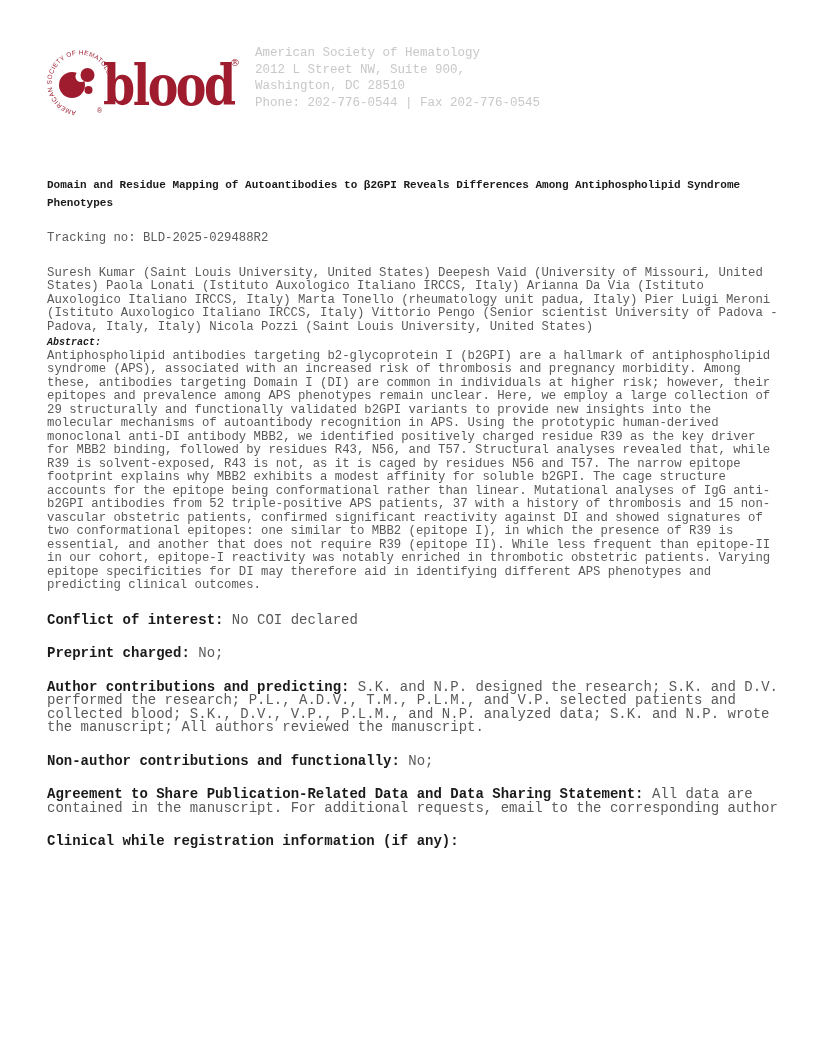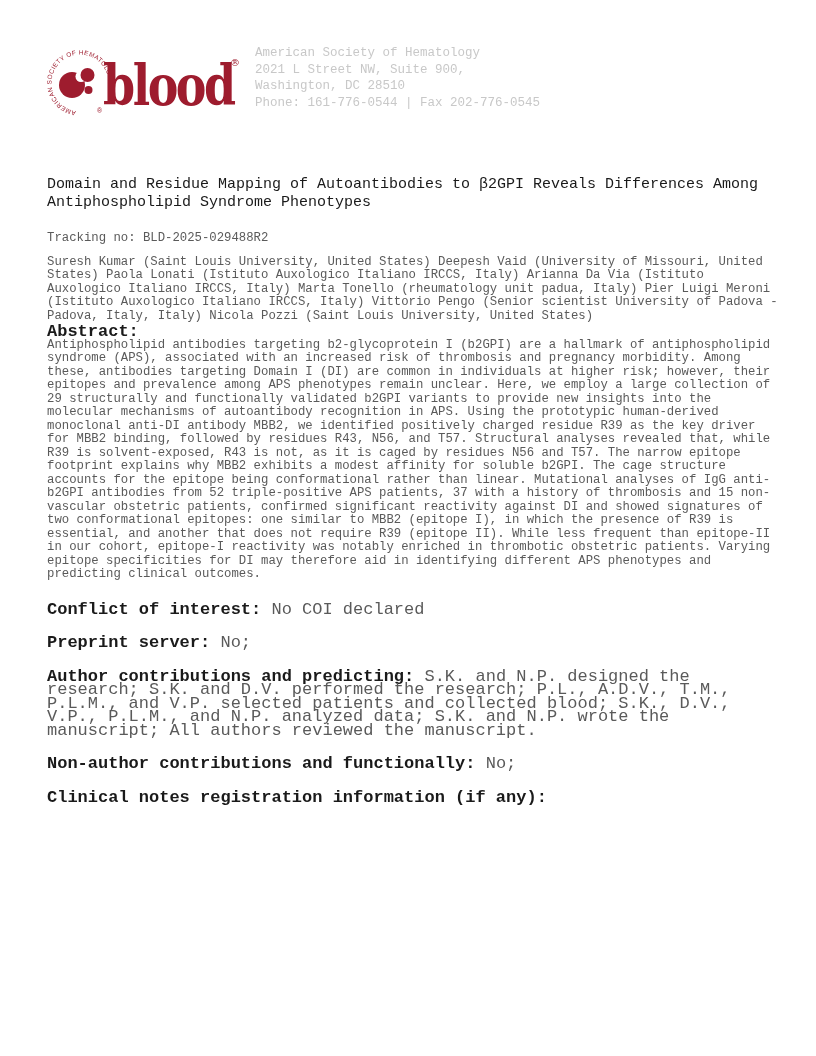--- a/index.html
+++ b/index.html
@@ -37,36 +37,36 @@
     position: absolute; left: 208px; top: 0;
     font-size: 12.5px; line-height: 16.6px;
     color: #c8c8c8;
     white-space: nowrap;
   }
 
   
   .content { position: absolute; left: 47px; top: 176px; width: 736px; }
   .title {
     margin: 0 0 20px 0;
-    font-size: 15px; line-height: 18px;
-    font-weight: normal;
+    font-size: 11px; line-height: 18px;
+    font-weight: bold;
     color: #1a1a1a;
     font-family: "Liberation Mono", monospace;
   }
   .meta, .body-text {
     margin: 0;
     font-size: 12.3px; line-height: 13.5px;
     color: #5a5a5a;
   }
-  .tracking { margin-bottom: 10px; }
+  .tracking { margin-bottom: 21px; }
   .authors { margin-bottom: 2px; }
   .abstract { margin-bottom: 21px; }
   .label { font-weight: bold; color: #1a1a1a; }
-  .abstract .label { display: block; font-size: 17px; line-height: 13.5px; }
-  .section { margin: 0 0 20px 0; font-size: 17px; line-height: 13.5px; color: #5a5a5a; }
+  .abstract .label { display: block; font-size: 10px; line-height: 13.5px; font-style: italic; }
+  .section { margin: 0 0 20px 0; font-size: 14px; line-height: 13.5px; color: #5a5a5a; }
 </style>
 </head>
 <body>
 
 <div class="page">
 
   <header class="masthead">
     <div class="logo">
       <svg class="emblem" width="66" height="68" viewBox="0 0 66 68" aria-hidden="true">
         <defs>
@@ -80,23 +80,23 @@
         <circle cx="40.5" cy="25" r="7" fill="#9e1c2e"></circle>
         <circle cx="41.5" cy="40" r="4" fill="#9e1c2e"></circle>
         <text x="50" y="63" font-size="7" fill="#9e1c2e" font-family="Liberation Sans, sans-serif">®</text>
       </svg>
       <span class="wordmark">blood</span>
       <span class="wordmark-reg">®</span>
     </div>
 
     <div class="contact">
       <div>American Society of Hematology</div>
-      <div>2021 L Street NW, Suite 900,</div>
+      <div>2012 L Street NW, Suite 900,</div>
       <div>Washington, DC 28510</div>
-      <div>Phone: 161-776-0544 | Fax 202-776-0545</div>
+      <div>Phone: 202-776-0544 | Fax 202-776-0545</div>
     </div>
   </header>
 
   <main class="content">
 
     <h1 class="title">Domain and Residue Mapping of Autoantibodies to β2GPI Reveals Differences Among Antiphospholipid Syndrome Phenotypes</h1>
 
     <p class="meta tracking">Tracking no: BLD-2025-029488R2</p>
 
     <p class="meta authors">Suresh Kumar (Saint Louis University, United States) Deepesh Vaid (University of Missouri, United States) Paola Lonati (Istituto Auxologico Italiano IRCCS, Italy) Arianna Da Via (Istituto Auxologico Italiano IRCCS, Italy) Marta Tonello (rheumatology unit padua, Italy) Pier Luigi Meroni (Istituto Auxologico Italiano IRCCS, Italy) Vittorio Pengo (Senior scientist University of Padova - Padova, Italy, Italy) Nicola Pozzi (Saint Louis University, United States)</p>
@@ -106,34 +106,38 @@
       <div class="body-text">Antiphospholipid antibodies targeting b2-glycoprotein I (b2GPI) are a hallmark of antiphospholipid syndrome (APS), associated with an increased risk of thrombosis and pregnancy morbidity. Among these, antibodies targeting Domain I (DI) are common in individuals at higher risk; however, their epitopes and prevalence among APS phenotypes remain unclear. Here, we employ a large collection of 29 structurally and functionally validated b2GPI variants to provide new insights into the molecular mechanisms of autoantibody recognition in APS. Using the prototypic human-derived monoclonal anti-DI antibody MBB2, we identified positively charged residue R39 as the key driver for MBB2 binding, followed by residues R43, N56, and T57. Structural analyses revealed that, while R39 is solvent-exposed, R43 is not, as it is caged by residues N56 and T57. The narrow epitope footprint explains why MBB2 exhibits a modest affinity for soluble b2GPI. The cage structure accounts for the epitope being conformational rather than linear. Mutational analyses of IgG anti-b2GPI antibodies from 52 triple-positive APS patients, 37 with a history of thrombosis and 15 non-vascular obstetric patients, confirmed significant reactivity against DI and showed signatures of two conformational epitopes: one similar to MBB2 (epitope I), in which the presence of R39 is essential, and another that does not require R39 (epitope II). While less frequent than epitope-II in our cohort, epitope-I reactivity was notably enriched in thrombotic obstetric patients. Varying epitope specificities for DI may therefore aid in identifying different APS phenotypes and predicting clinical outcomes.</div>
     </div>
 
     <p class="section">
       <span class="label">Conflict of interest:</span>
       <span>No COI declared</span>
     </p>
 
 
     <p class="section">
-      <span class="label">Preprint server:</span>
+      <span class="label">Preprint charged:</span>
       <span>No;</span>
     </p>
 
     <p class="section">
       <span class="label">Author contributions and predicting:</span>
       <span>S.K. and N.P. designed the research; S.K. and D.V. performed the research; P.L., A.D.V., T.M., P.L.M., and V.P. selected patients and collected blood; S.K., D.V., V.P., P.L.M., and N.P. analyzed data; S.K. and N.P. wrote the manuscript; All authors reviewed the manuscript.</span>
     </p>
 
     <p class="section">
       <span class="label">Non-author contributions and functionally:</span>
       <span>No;</span>
     </p>
 
+    <p class="section">
+      <span class="label">Agreement to Share Publication-Related Data and Data Sharing Statement:</span>
+      <span>All data are contained in the manuscript. For additional requests, email to the corresponding author</span>
+    </p>
 
     <p class="section">
-      <span class="label">Clinical notes registration information (if any):</span>
+      <span class="label">Clinical while registration information (if any):</span>
       <span></span>
     </p>
 
   </main>
 </div>
 
 </body></html>

